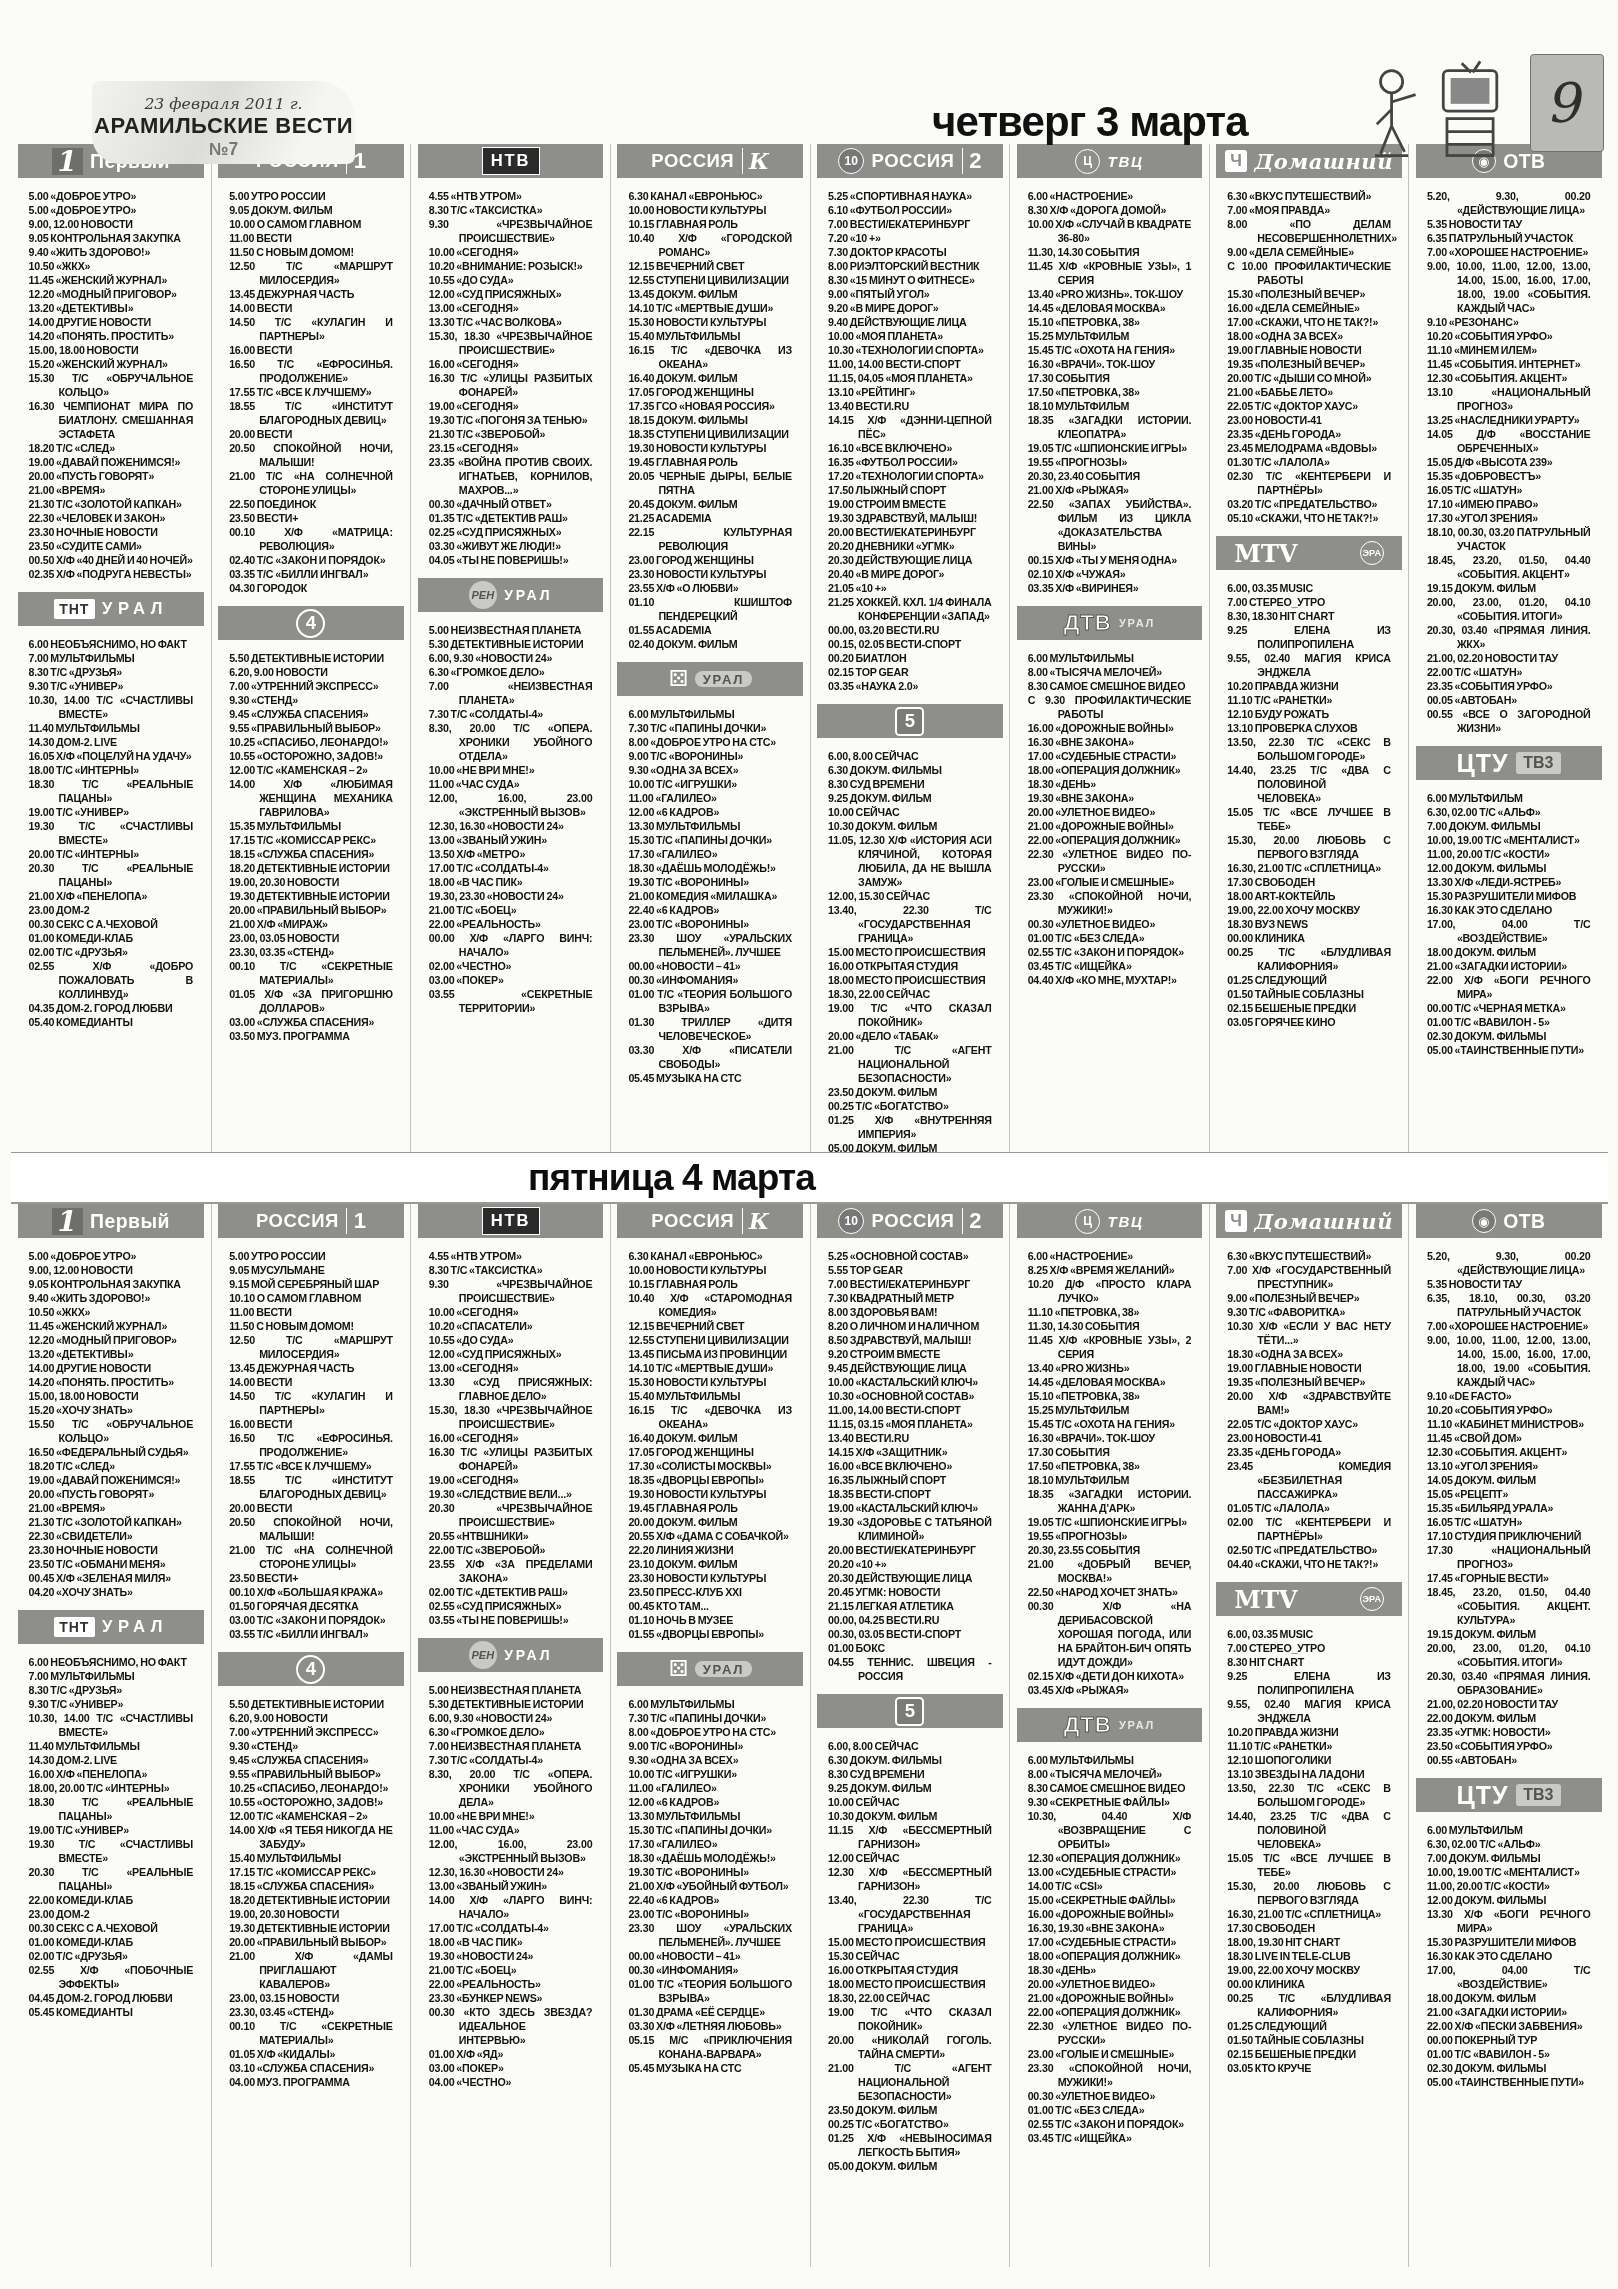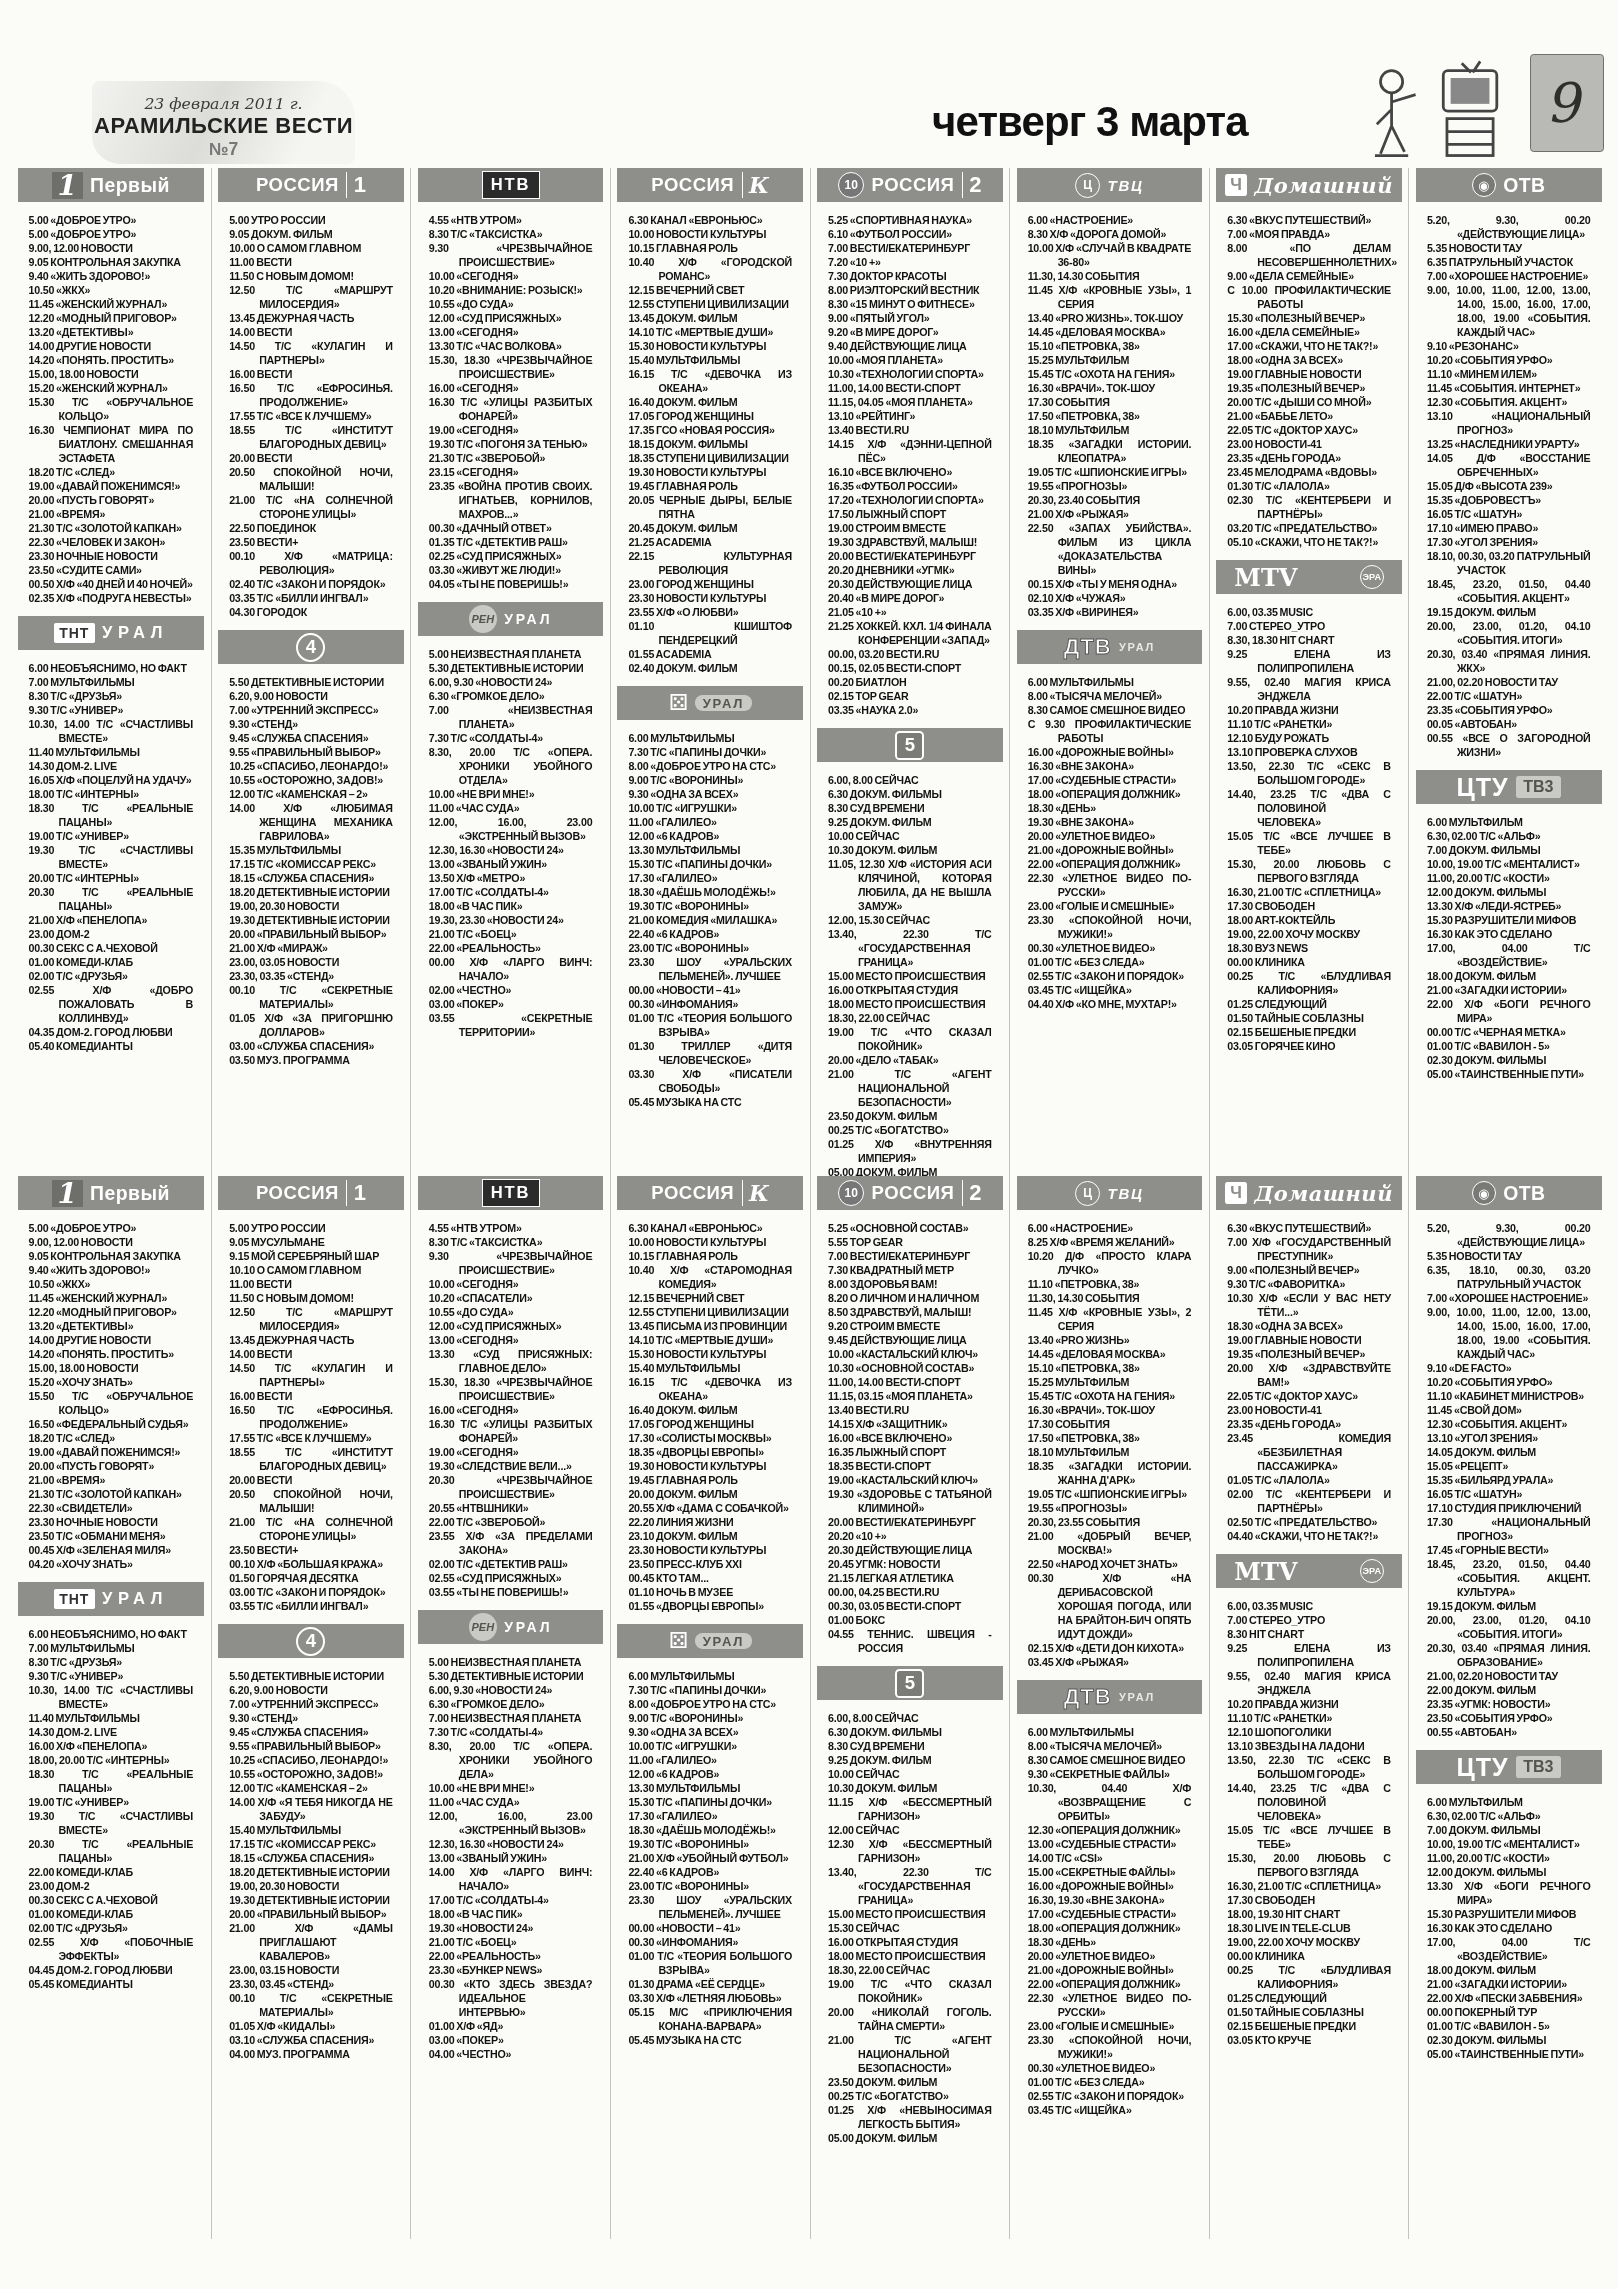--- a/index.html
+++ b/index.html
@@ -4,21 +4,21 @@
 <style>
   html,body { margin:0; padding:0; }
   body {
     width:1619px; height:2290px; overflow:hidden;
     background:#f7f7f4; color:#141414;
     font-family:"Liberation Sans","DejaVu Sans",sans-serif;
   }
   #page { position:relative; width:1619px; height:2290px; background:#fbfbf8; }
 
   
-  .masthead { position:relative; height:168px; }
+  .masthead { position:relative; height:144px; }
   .paper-logo {
     position:absolute; left:92px; top:81px; width:263px; height:83px;
     background:linear-gradient(115deg,#f2f2f0 0%,#dcdcd8 45%,#f5f5f2 80%);
     border-radius:7.4px 37px 7.4px 28px; text-align:center; padding-top:13px; box-sizing:border-box;
   }
   .paper-date { font-family:"DejaVu Serif",serif; font-style:italic; font-size:15.7px; color:#3a3a3a; }
   .paper-name { font-size:22px; font-weight:bold; letter-spacing:0.5px; color:#222; }
   .paper-issue { font-size:17.5px; color:#777; font-weight:bold; }
   .tv-title {
     position:absolute; left:360px; top:78px; font-size:72px; font-weight:800; letter-spacing:-1.8px;
@@ -637,20 +637,23 @@
               <li>00.00 Т/С «ЧЕРНАЯ МЕТКА»</li>
               <li>01.00 Т/С «ВАВИЛОН - 5»</li>
               <li>02.30 ДОКУМ. ФИЛЬМЫ</li>
               <li>05.00 «ТАИНСТВЕННЫЕ ПУТИ»</li>
             </ul>
           </div>
         </div>
       </div>
   </div>
 
+  <div class="fri-band">
+    <span class="banner-text">пятница 4 марта</span>
+  </div>
 
   <div class="day-section fri">
     <div class="cols">
         <div class="col">
           <div class="block">
             <div class="ch-header st-pervy">
               <span class="glyph g-left">1</span>
               <span class="ch-name">Первый</span>
             </div>
             <ul class="entries">

